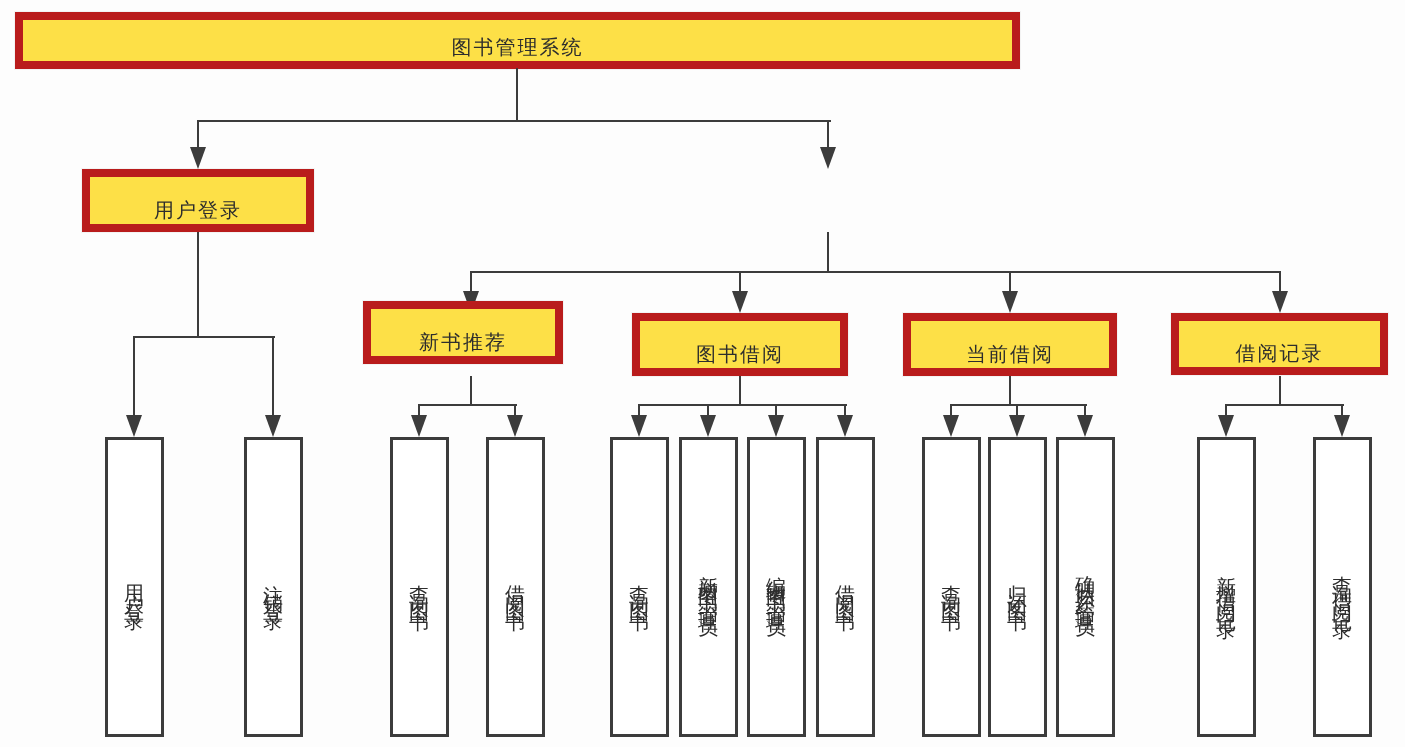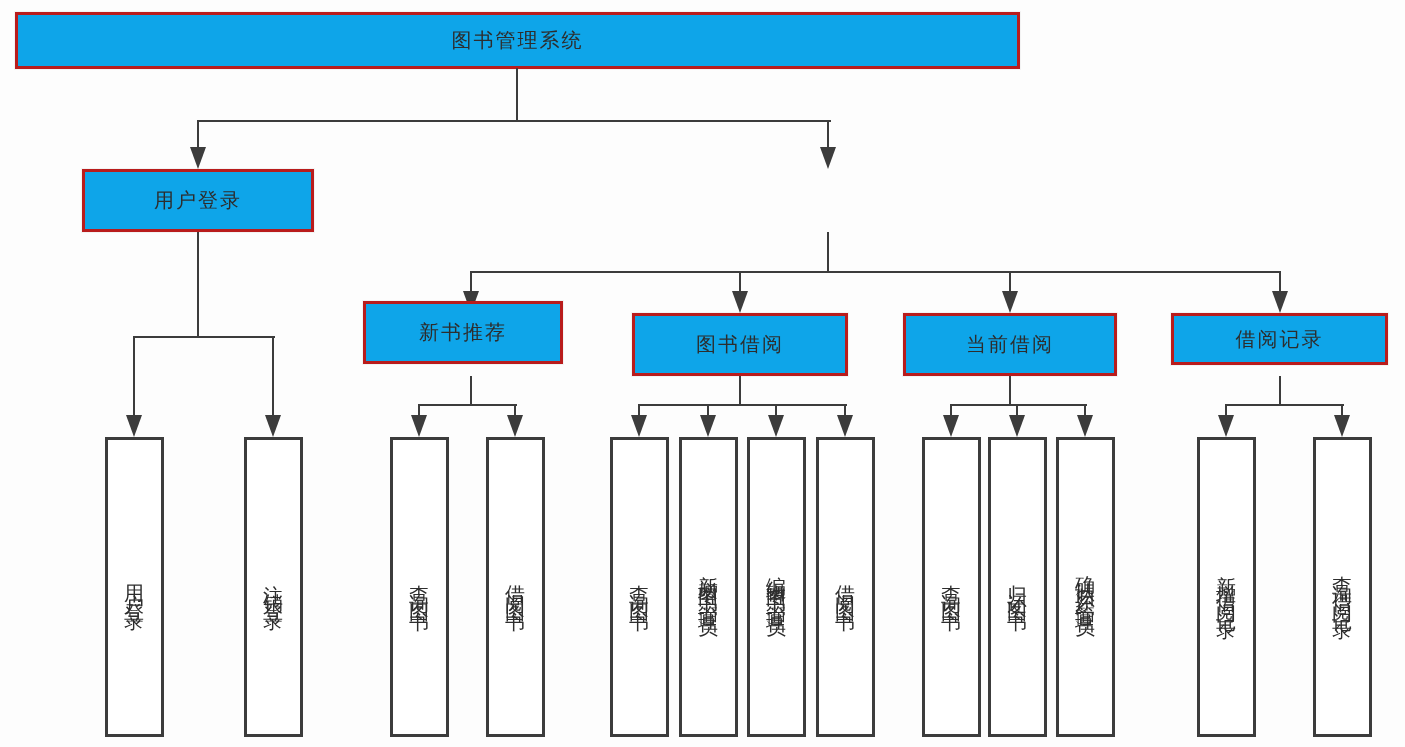--- a/index.html
+++ b/index.html
@@ -9,24 +9,24 @@
   }
   .canvas{
     position:relative;
     width:1405px;height:747px;
     background:#fdfdfd;
     overflow:hidden;
   }
   .box{
     position:absolute;
     box-sizing:border-box;
-    border:3px solid #b91c1c;
-    background:#0ea5e9;
+    border:8px solid #b91c1c;
+    background:#fde047;
     display:flex;
-    align-items:center;
+    align-items:flex-end;
     justify-content:center;
     color:#2d2d2d;
     font-size:20px;
     letter-spacing:2px;
     box-shadow:0 0 0 1px rgba(0,0,0,0.04);
   }
   .vbox{
     position:absolute;
     box-sizing:border-box;
     border:3px solid #3c3c3c;
@@ -104,21 +104,21 @@
 
   <div class="box" style="left:363px;top:301px;width:200px;height:63px;">
     <span>新书推荐</span>
   </div>
   <div class="box" style="left:632px;top:313px;width:216px;height:63px;">
     <span>图书借阅</span>
   </div>
   <div class="box" style="left:903px;top:313px;width:214px;height:63px;">
     <span>当前借阅</span>
   </div>
-  <div class="box" style="left:1171px;top:313px;width:217px;height:52px;">
+  <div class="box" style="left:1171px;top:313px;width:217px;height:62px;">
     <span>借阅记录</span>
   </div>
 
   <div class="ln" style="left:470px;top:376px;width:2px;height:30px;"></div>
   <div class="ln" style="left:419px;top:404px;width:98px;height:2px;"></div>
   <div class="ln" style="left:418px;top:404px;width:2px;height:14px;"></div>
   <div class="tri" style="left:411px;top:415px;"></div>
   <div class="ln" style="left:514px;top:404px;width:2px;height:14px;"></div>
   <div class="tri" style="left:507px;top:415px;"></div>
 

